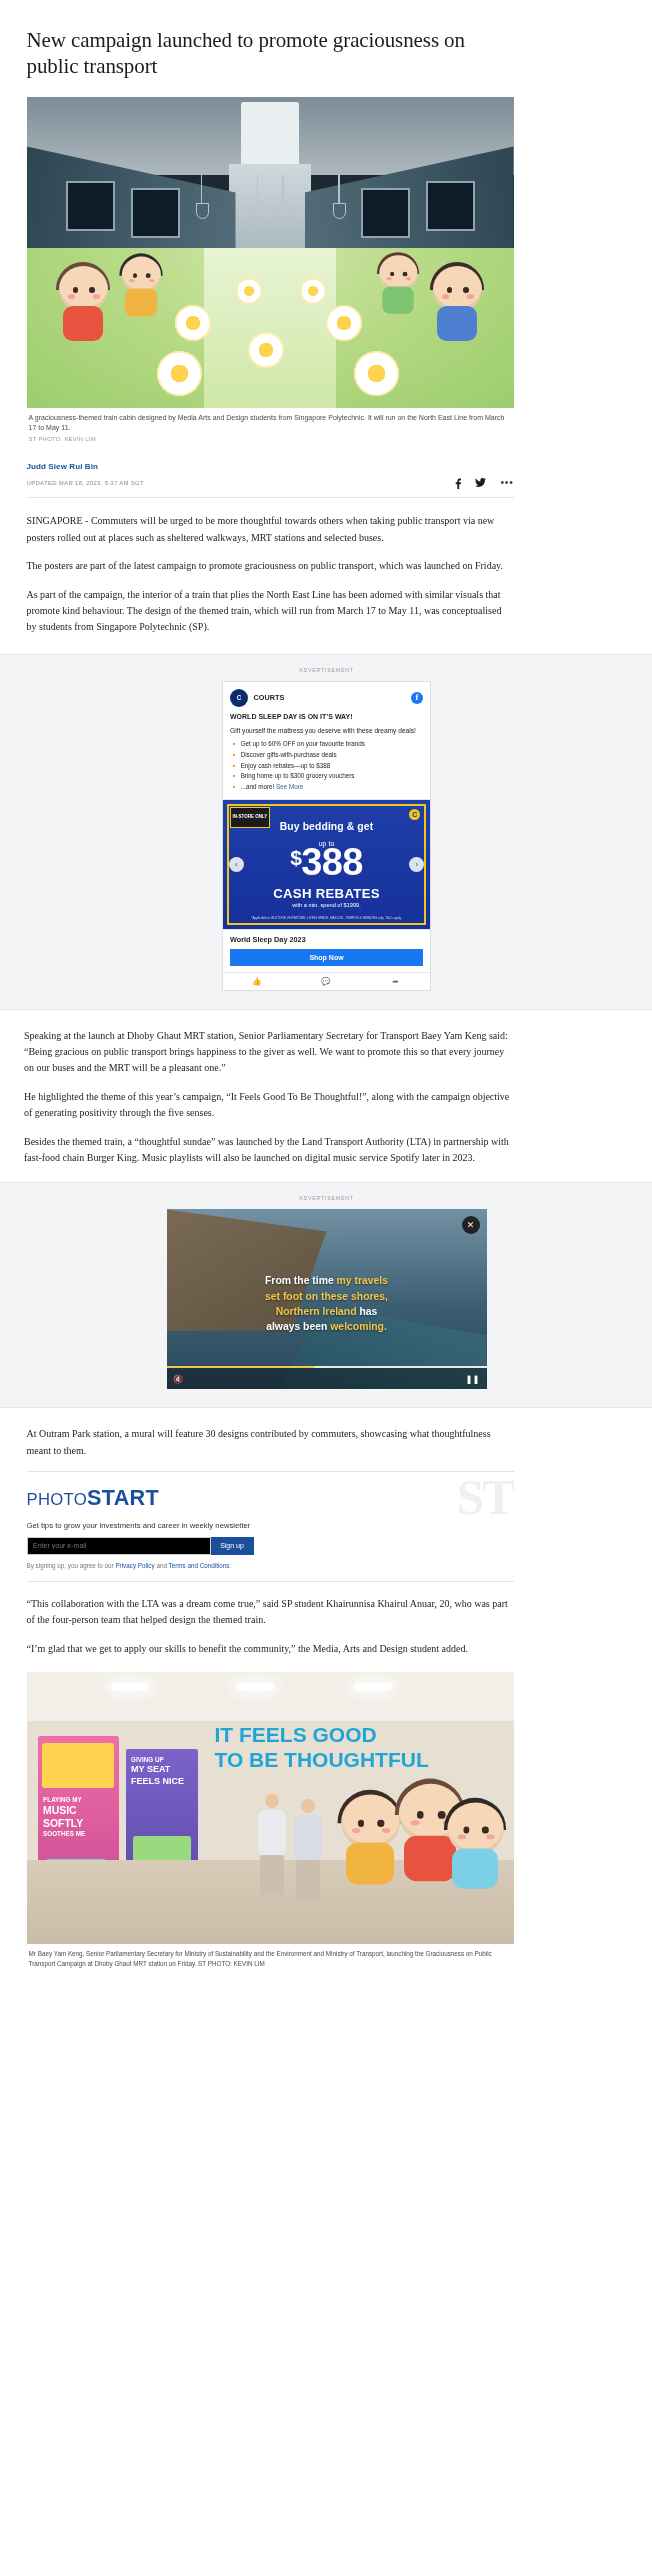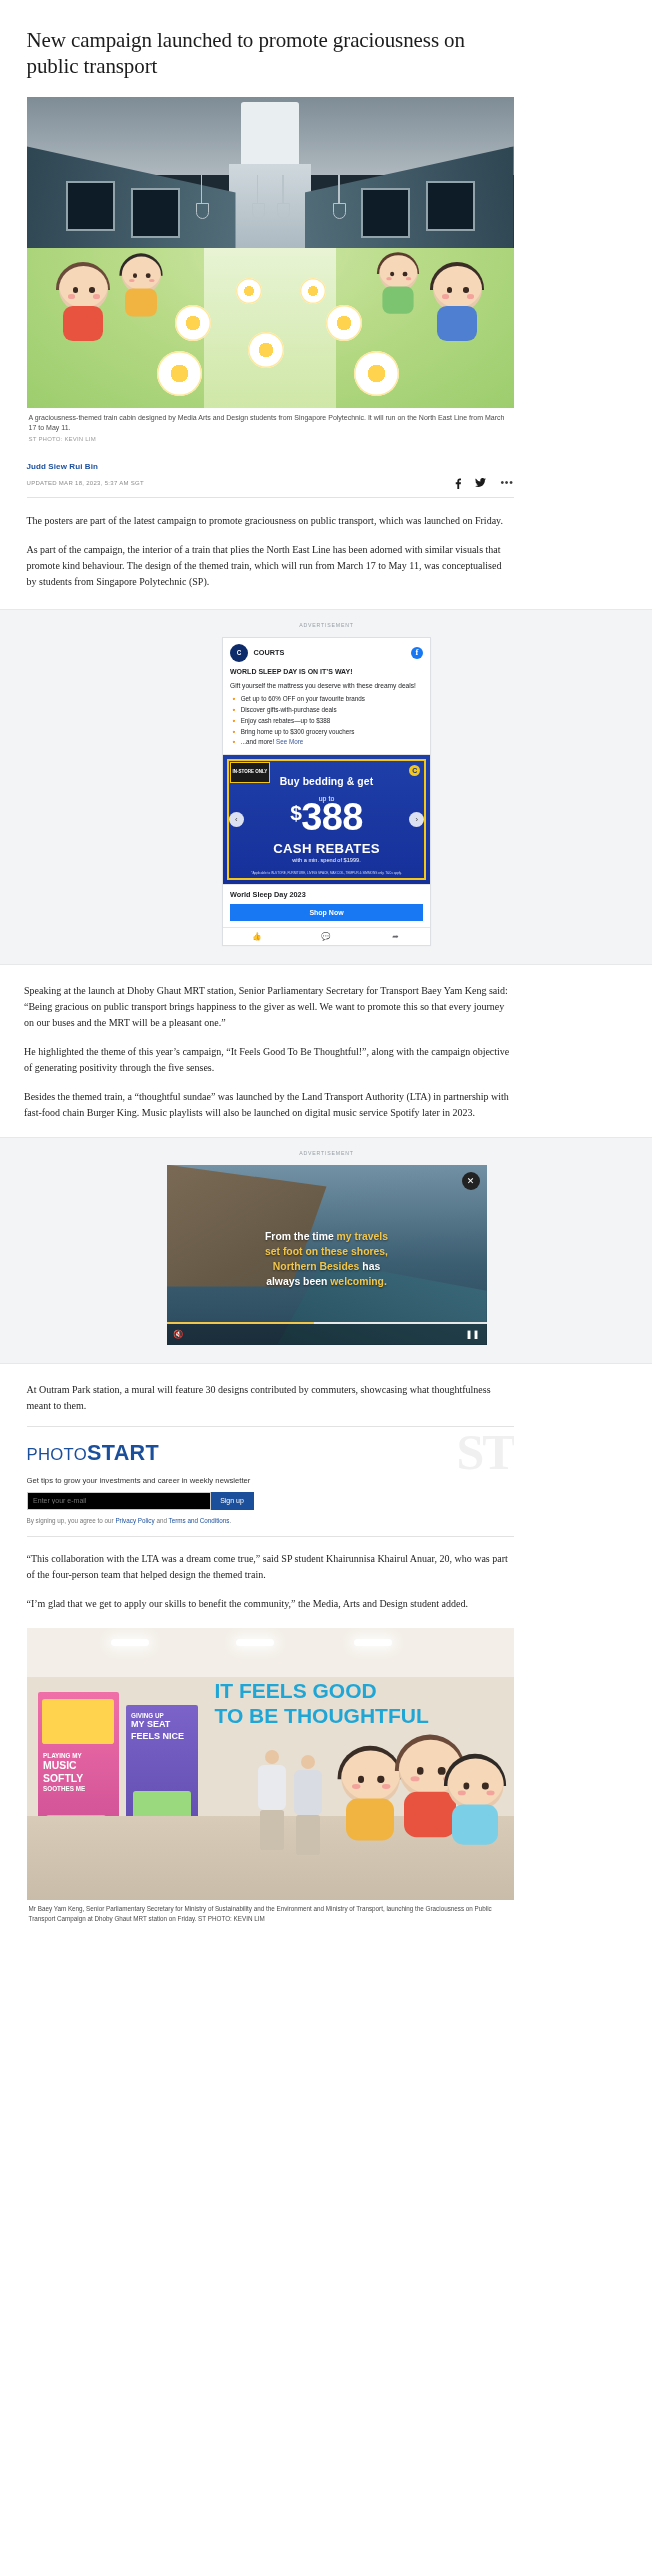--- a/index.html
+++ b/index.html
@@ -349,20 +349,21 @@
         </span>
         <span>
           <svg width="11" height="9.7" viewBox="0 0 16 14">
               <path fill="#1c1c1c" d="M16 1.66c-.59.26-1.22.44-1.88.52a3.28 3.28 0 0 0 1.44-1.81c-.64.38-1.34.65-2.09.8A3.28 3.28 0 0 0 7.8 4.16c0 .26.03.51.08.75A9.3 9.3 0 0 1 1.11.61a3.28 3.28 0 0 0 1.02 4.38 3.25 3.25 0 0 1-1.49-.41v.04c0 1.59 1.13 2.92 2.63 3.22a3.3 3.3 0 0 1-1.48.06 3.29 3.29 0 0 0 3.07 2.28A6.59 6.59 0 0 1 0 11.54a9.29 9.29 0 0 0 5.03 1.48c6.04 0 9.34-5 9.34-9.34l-.01-.43A6.67 6.67 0 0 0 16 1.66z"></path>
             </svg>
         </span>
         <span class="dots">•••</span>
       </div>
     </div>
 
+    <p class="body">SINGAPORE - Commuters will be urged to be more thoughtful towards others when taking public transport via new posters rolled out at places such as sheltered walkways, MRT stations and selected buses.</p>
     <p class="body">The posters are part of the latest campaign to promote graciousness on public transport, which was launched on Friday.</p>
     <p class="body">As part of the campaign, the interior of a train that plies the North East Line has been adorned with similar visuals that promote kind behaviour. The design of the themed train, which will run from March 17 to May 11, was conceptualised by students from Singapore Polytechnic (SP).</p>
   </div>
 
   <div class="adband" style="margin-top:18px;">
     <div class="adlabel">ADVERTISEMENT</div>
     <div class="fbcard">
       <div class="fbhead">
         <div class="fbavatar">C</div>
         <div class="fbname">COURTS</div>
@@ -422,21 +423,21 @@
                   background:linear-gradient(150deg,#7a6a55,#5c5240);
                   clip-path:polygon(0 0,100% 18%,78% 100%,0 100%);"></div>
       <div style="position:absolute;right:0;bottom:0;width:209px;height:84px;
                   background:linear-gradient(200deg,#3d6b7d,#27505e);
                   clip-path:polygon(22% 0,100% 36%,100% 100%,0 100%);"></div>
       <div class="va-close">✕</div>
       <div class="va-text">
         <span>From the time</span>
         <span class="hl">my travels</span><br>
         <span class="hl">set foot on these shores,</span><br>
-        <span class="hl">Northern Besides</span>
+        <span class="hl">Northern Ireland</span>
         <span>has</span><br>
         <span>always been</span>
         <span class="hl">welcoming.</span>
       </div>
       <div class="va-prog">
           <i></i>
         </div>
       <div class="va-bar">
         <span>🔇</span>
         <span>❚❚</span>

